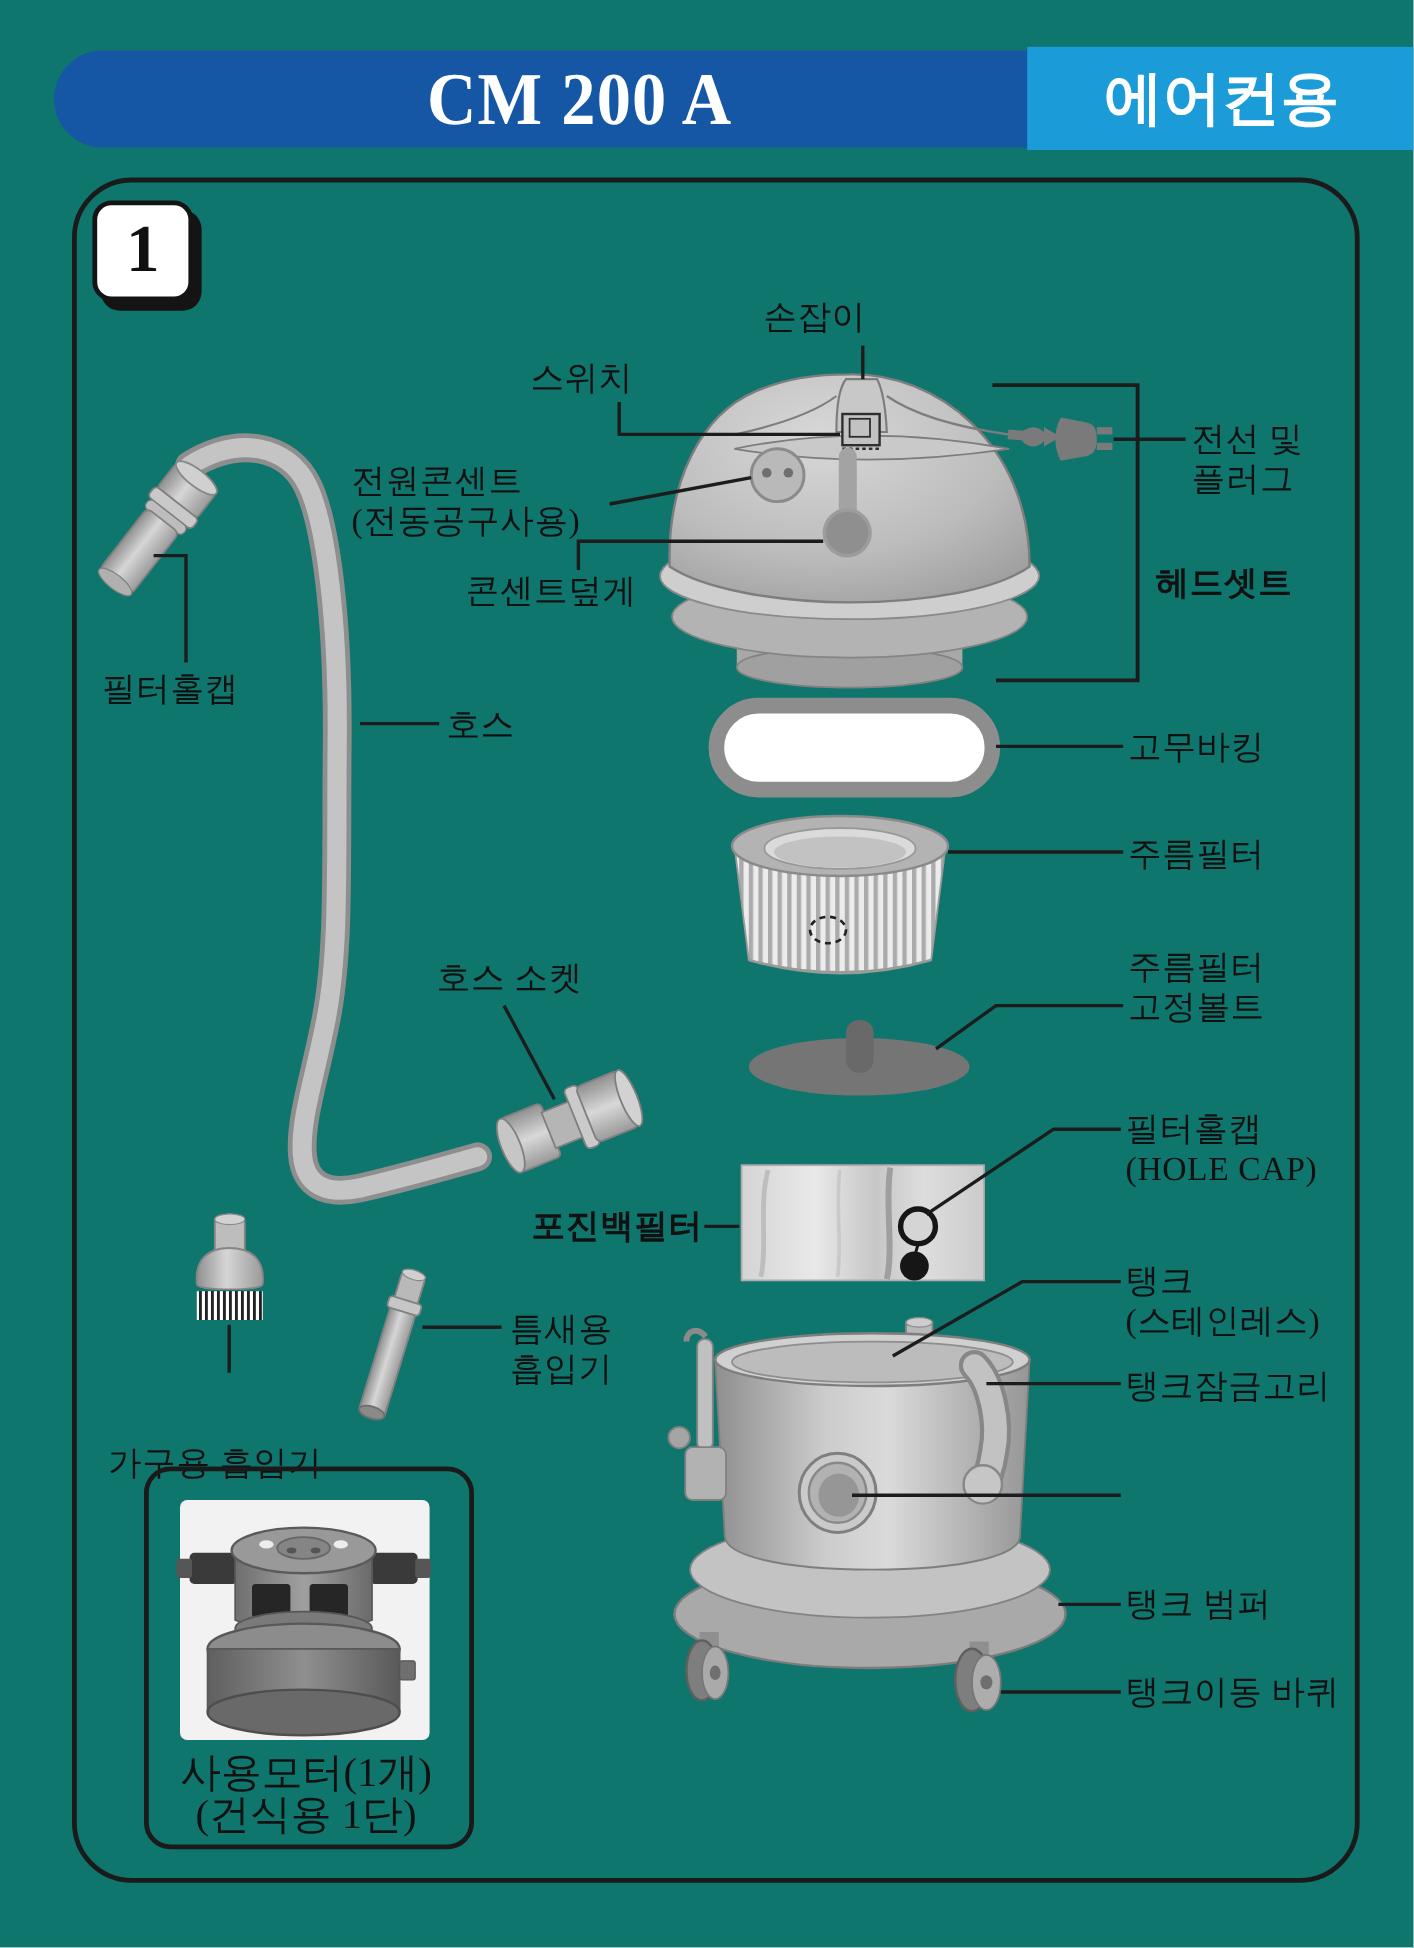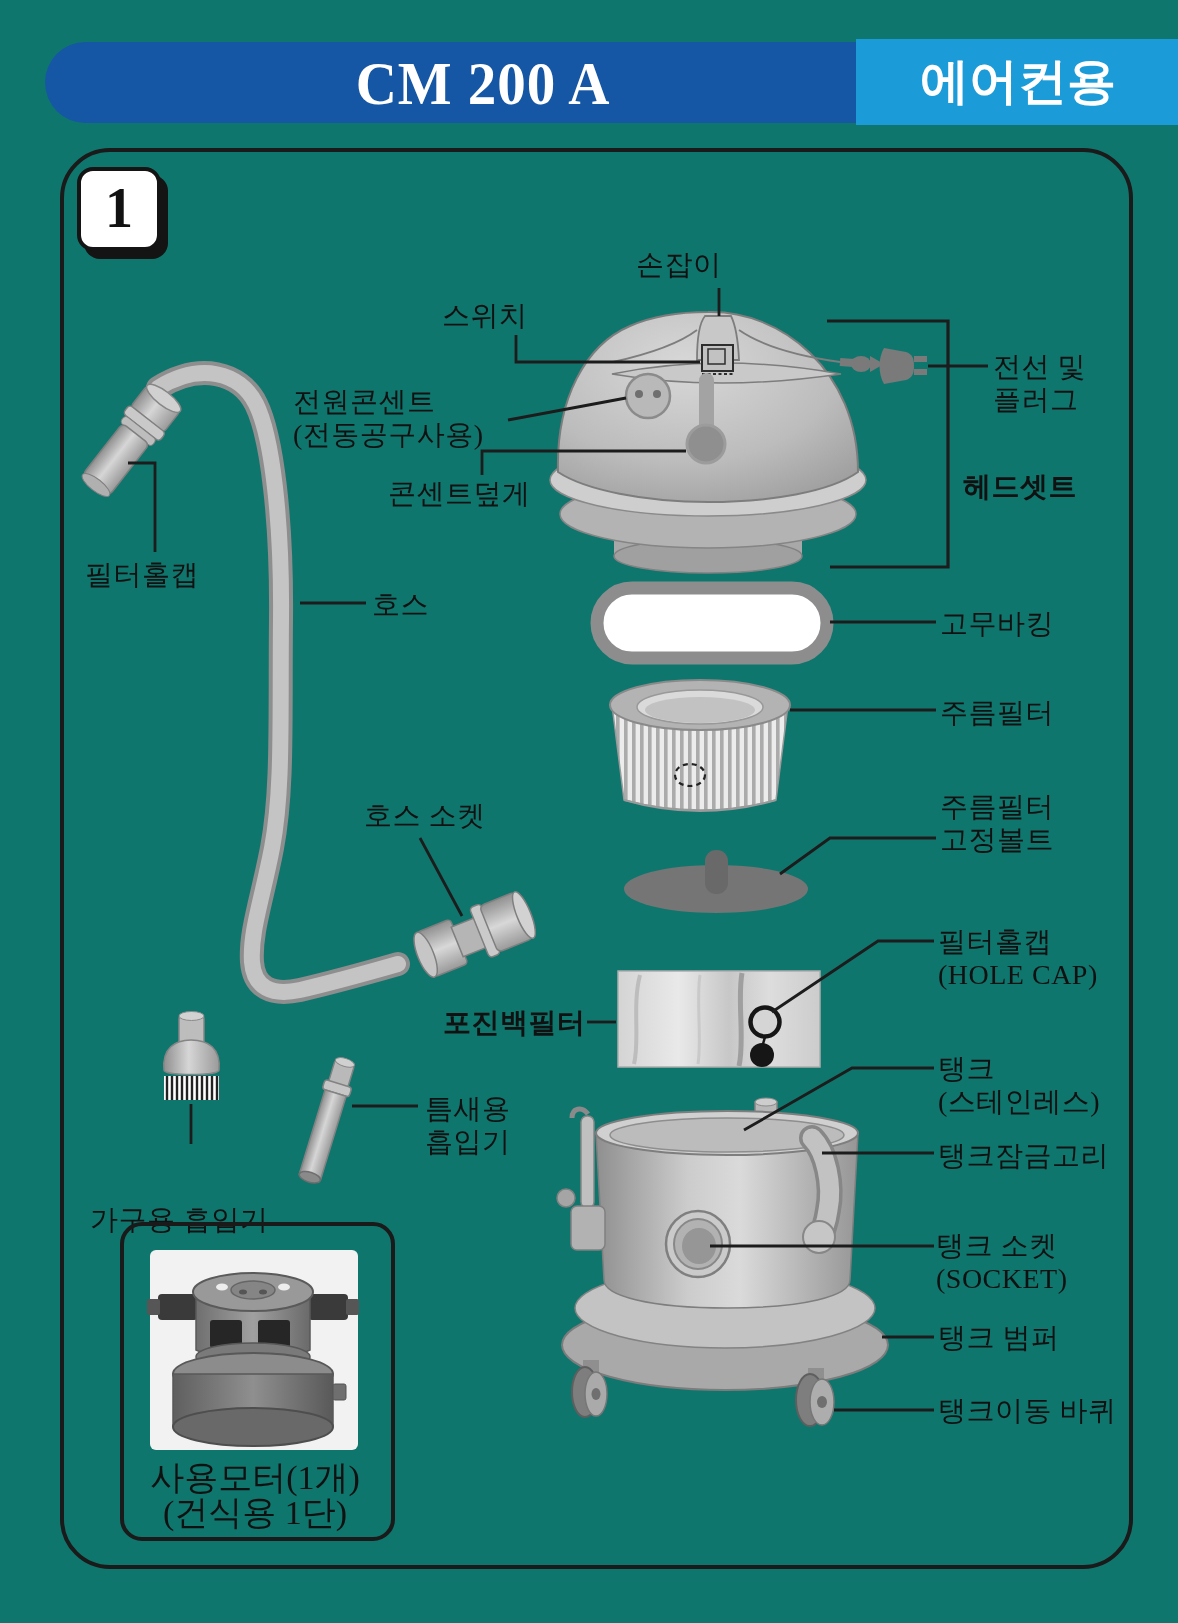--- a/index.html
+++ b/index.html
@@ -346,24 +346,20 @@
 
   <div class="label" style="left:938px;top:1052px;">
     <span>탱크</span>
     <span>(스테인레스)</span>
     </div>
 
   <div class="label" style="left:938px;top:1139px;">
     <span>탱크잠금고리</span>
     </div>
 
-  <div class="label" style="left:936px;top:1229px;">
-    <span>탱크 소켓</span>
-    <span>(SOCKET)</span>
-    </div>
 
   <div class="label" style="left:938px;top:1321px;">
     <span>탱크 범퍼</span>
     </div>
 
   <div class="label" style="left:938px;top:1394px;">
     <span>탱크이동 바퀴</span>
     </div>
 
   <div class="label" style="left:90px;top:1155px;margin-top:48px;">

